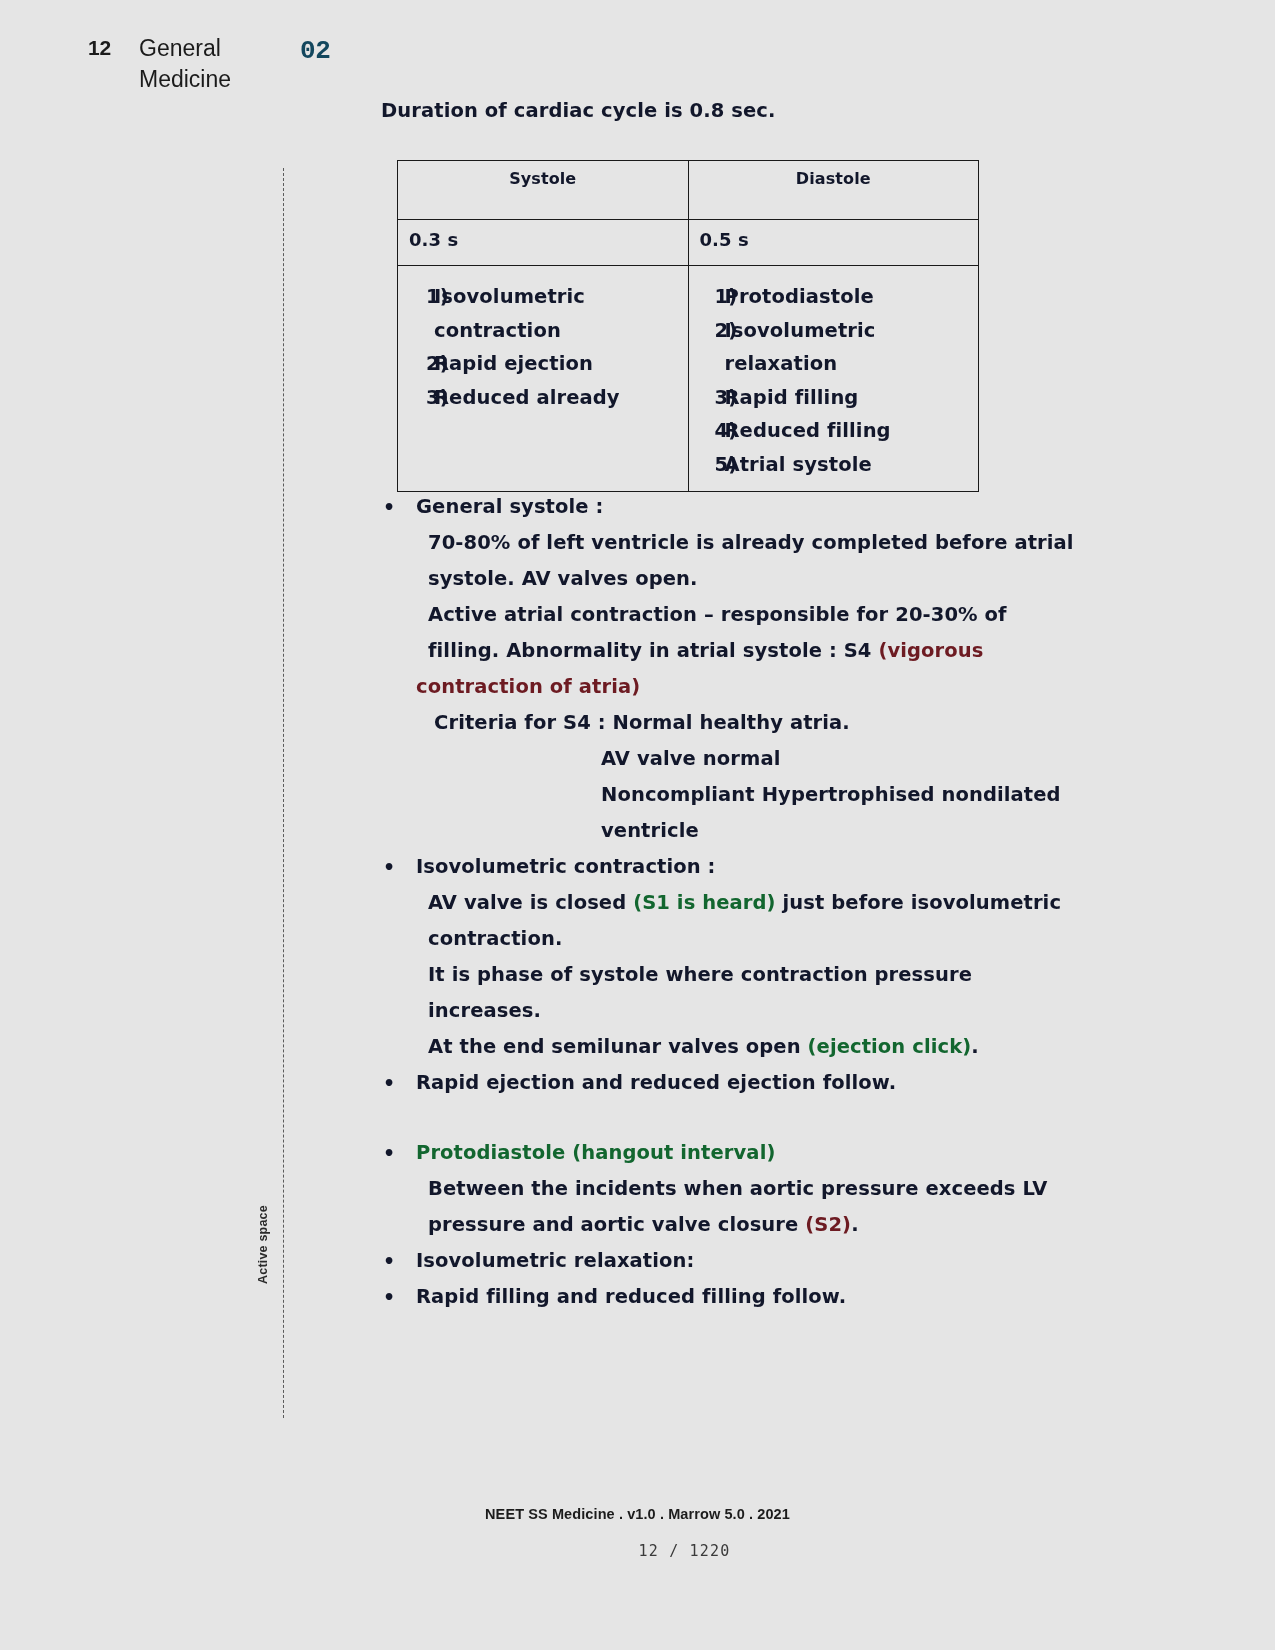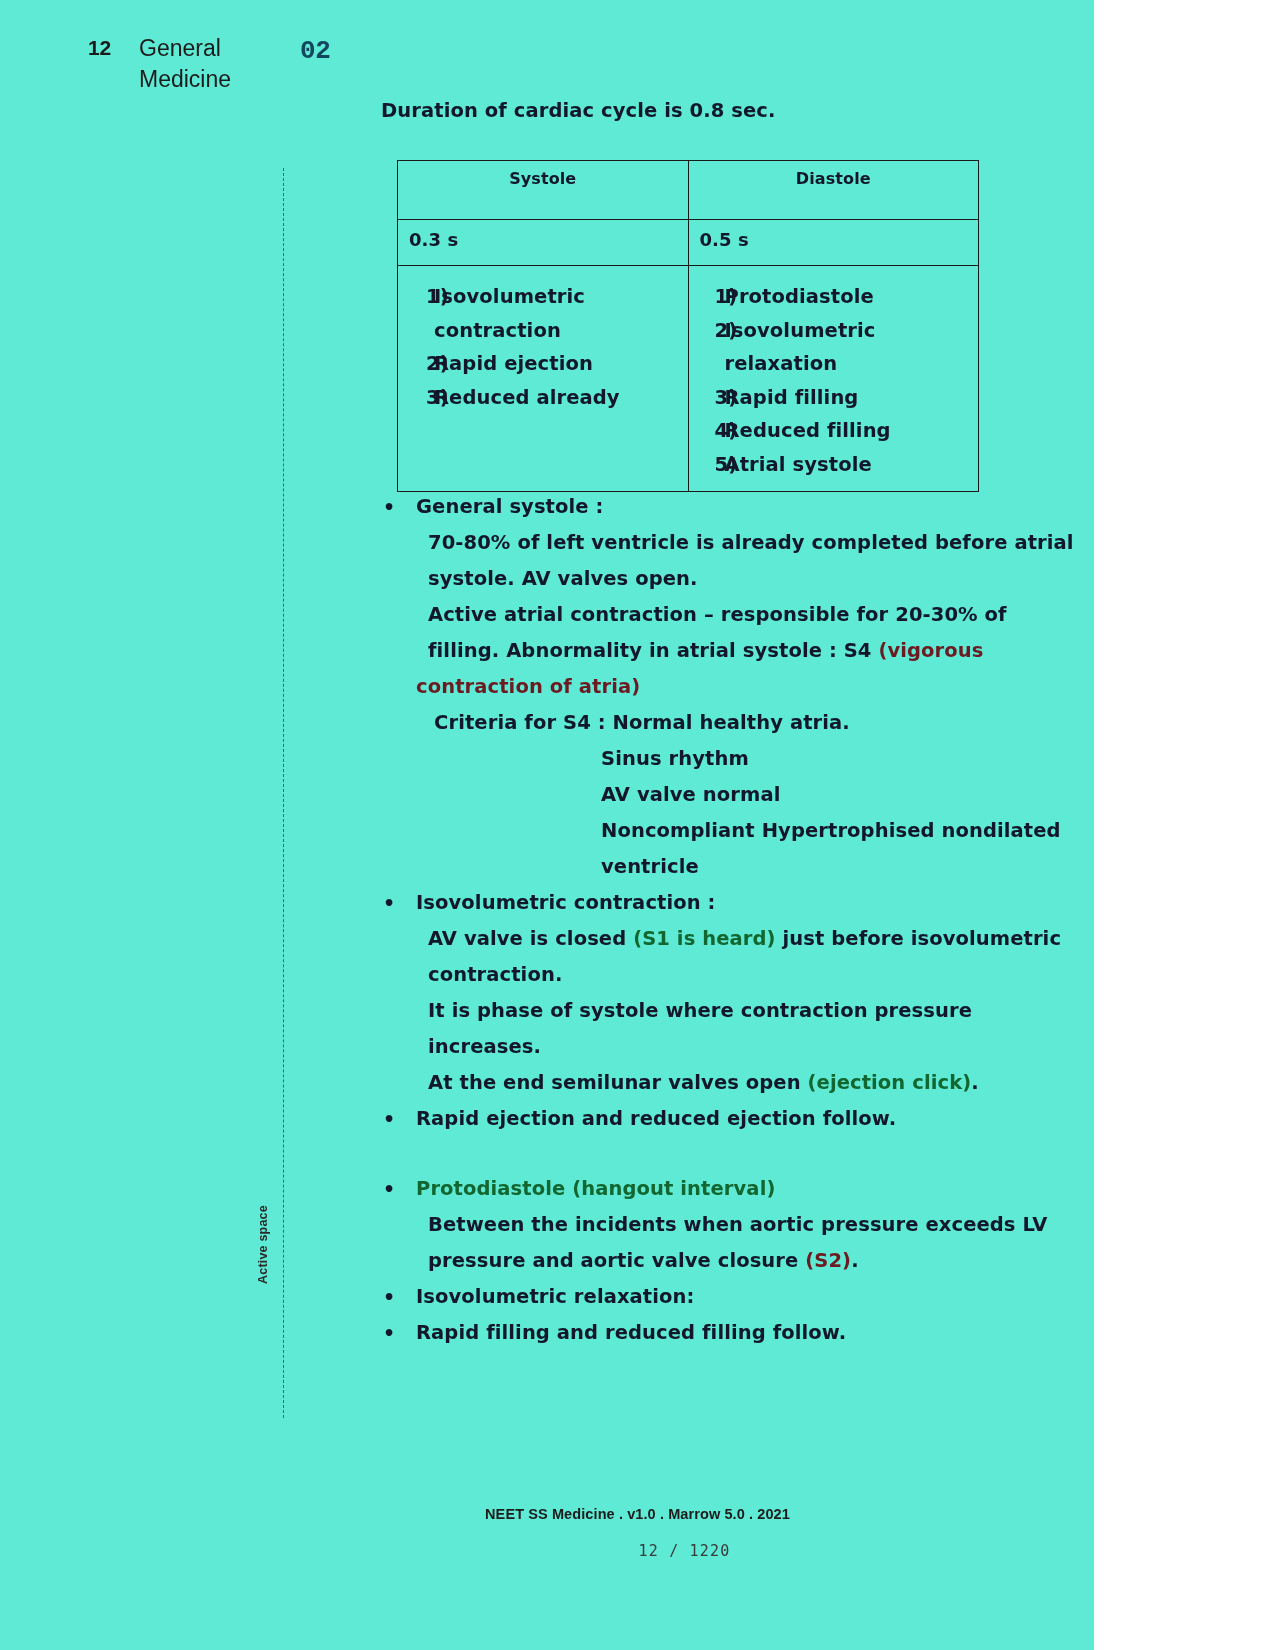--- a/index.html
+++ b/index.html
@@ -6,23 +6,23 @@
     margin: 0;
     padding: 0;
     background: #ffffff;
   }
   body {
     font-family: "DejaVu Sans", sans-serif;
     -webkit-font-smoothing: antialiased;
   }
   #page {
     position: relative;
-    width: 1094px;
+    width: 1275px;
     height: 1650px;
-    background: #5eead4;
+    background: #e5e5e5;
     overflow: hidden;
   }
 
   
   .hdr-num {
     position: absolute;
     left: 88px;
     top: 36px;
     font-family: "Liberation Sans", sans-serif;
     font-size: 21px;
@@ -296,21 +296,20 @@
         <span class="bullet-dot">•</span>
         <span class="bullet-text">General systole :</span>
       </div>
       <div class="sub-lines">
         <div class="ln indent-1">70-80% of left ventricle is already completed before atrial</div>
         <div class="ln indent-1">systole. AV valves open.</div>
         <div class="ln indent-1">Active atrial contraction – responsible for 20-30% of</div>
         <div class="ln indent-1"><span>filling.  Abnormality in atrial systole : S4 </span><span class="maroon">(vigorous</span></div>
         <div class="ln maroon">contraction of atria)</div>
         <div class="ln indent-crit"><span>Criteria for S4 : </span><span>Normal healthy atria.</span></div>
-        <div class="ln indent-deep">Sinus rhythm</div>
         <div class="ln indent-deep">AV valve normal</div>
         <div class="ln indent-deep">Noncompliant Hypertrophised nondilated</div>
         <div class="ln indent-deep">ventricle</div>
       </div>
     </div>
 
     <div class="note-block">
       <div class="bullet-row">
         <span class="bullet-dot">•</span>
         <span class="bullet-text">Isovolumetric contraction :</span>

